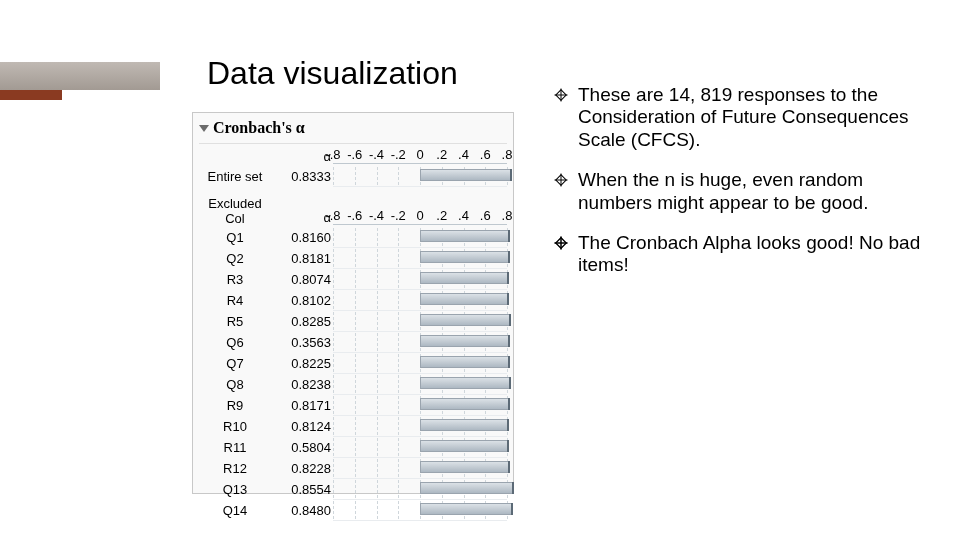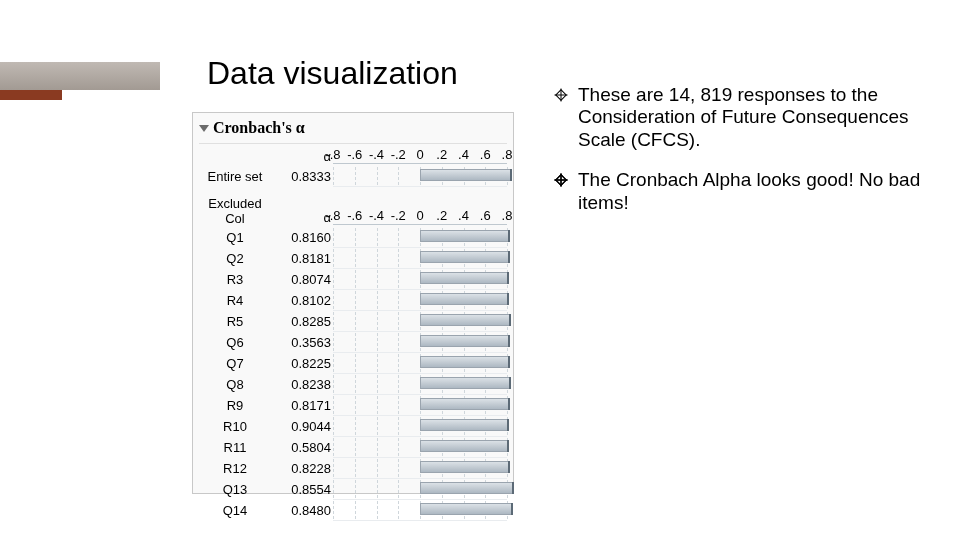--- a/index.html
+++ b/index.html
@@ -409,21 +409,21 @@
             <div class="chart-grid" style="left: 62.5%;"></div>
             <div class="chart-grid" style="left: 75%;"></div>
             <div class="chart-grid" style="left: 87.5%;"></div>
             <div class="chart-grid" style="left: 100%;"></div>
             <div class="chart-box" style="left: 50%; width: 51.0687%;"></div>
             <div class="chart-median" style="left: calc(101.069% - 1px);"></div>
           </td>
         </tr>
         <tr>
           <td class="lab">R10</td>
-          <td class="val">0.9044</td>
+          <td class="val">0.8124</td>
           <td class="chart-cell">
             <div class="chart-grid" style="left: 0%;"></div>
             <div class="chart-grid" style="left: 12.5%;"></div>
             <div class="chart-grid" style="left: 25%;"></div>
             <div class="chart-grid" style="left: 37.5%;"></div>
             <div class="chart-grid" style="left: 50%;"></div>
             <div class="chart-grid" style="left: 62.5%;"></div>
             <div class="chart-grid" style="left: 75%;"></div>
             <div class="chart-grid" style="left: 87.5%;"></div>
             <div class="chart-grid" style="left: 100%;"></div>
@@ -515,21 +515,21 @@
           </svg>
         </span><span>These are 14, 819 responses to the Consideration of Future Consequences Scale (CFCS).</span></li>
       <li><span class="bullet-icon">
           <svg width="14" height="14" viewBox="0 0 14 14">
             <g fill="none" stroke="#000" stroke-width="1">
               <rect x="3.3" y="3.3" width="7.4" height="7.4" transform="rotate(45 7 7)"></rect>
               <line x1="7" y1="0.5" x2="7" y2="13.5"></line>
               <line x1="0.5" y1="7" x2="13.5" y2="7"></line>
             </g>
           </svg>
-        </span></li>
+        </span><span>When the n is huge, even random numbers might appear to be good.</span></li>
       <li><span class="bullet-icon">
           <svg width="14" height="14" viewBox="0 0 14 14">
             <g fill="none" stroke="#000" stroke-width="1">
               <rect x="3.3" y="3.3" width="7.4" height="7.4" transform="rotate(45 7 7)"></rect>
               <line x1="7" y1="0.5" x2="7" y2="13.5"></line>
               <line x1="0.5" y1="7" x2="13.5" y2="7"></line>
             </g>
           </svg>
         </span></li>
       <li><span class="bullet-icon">

